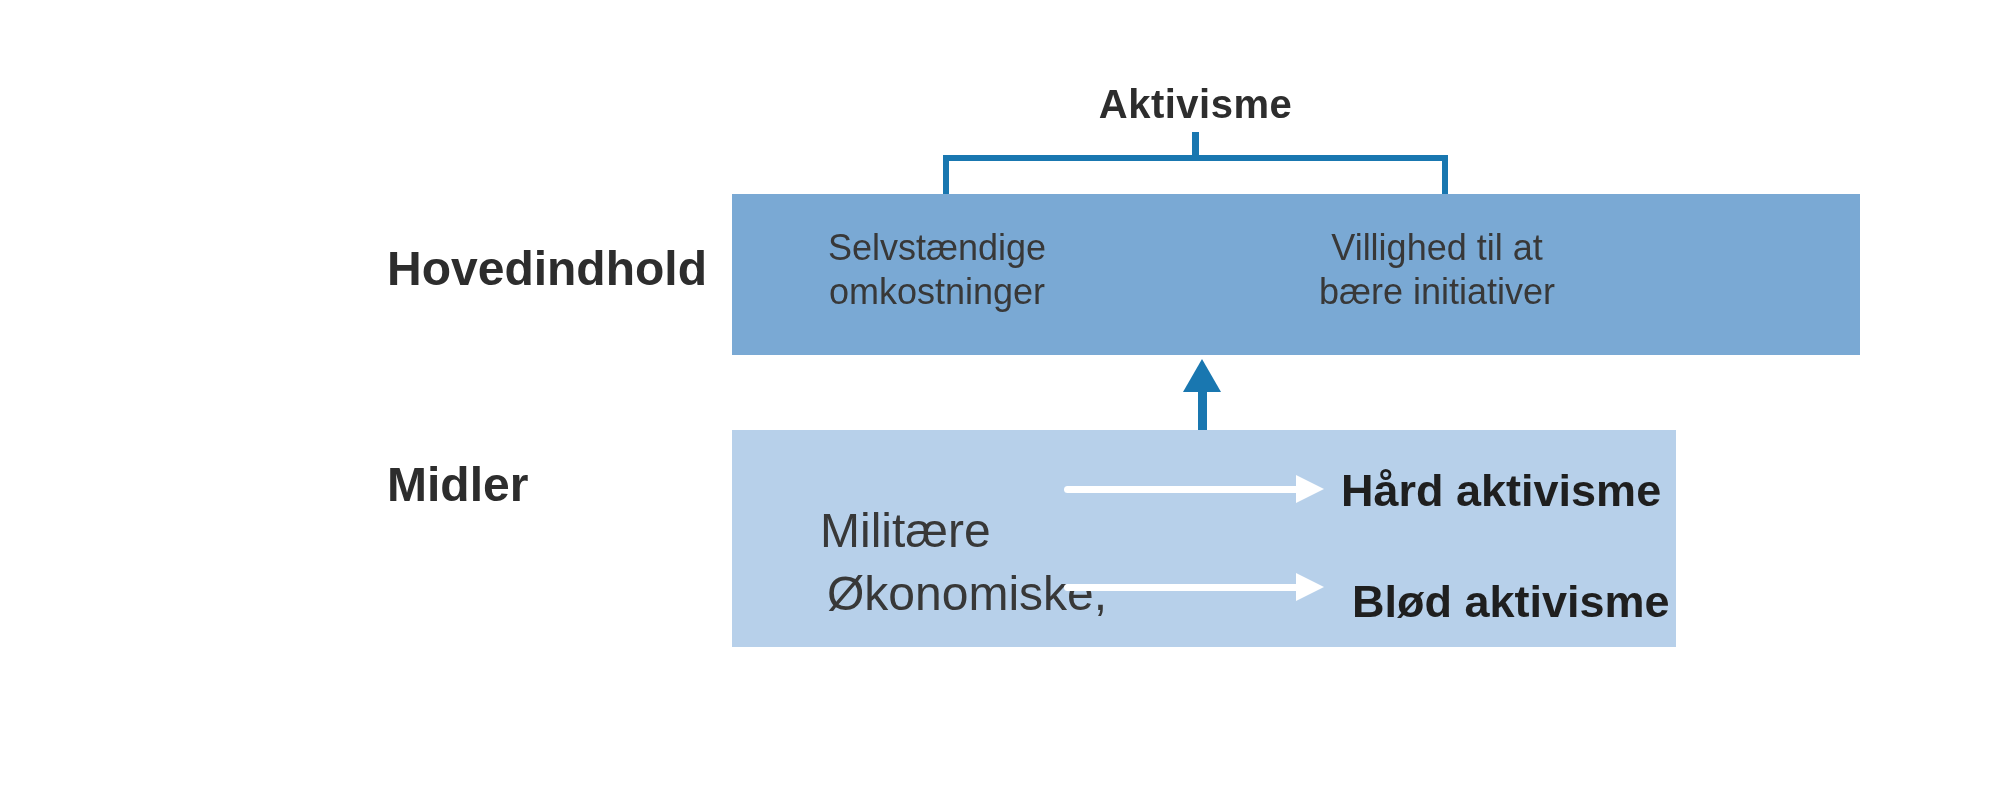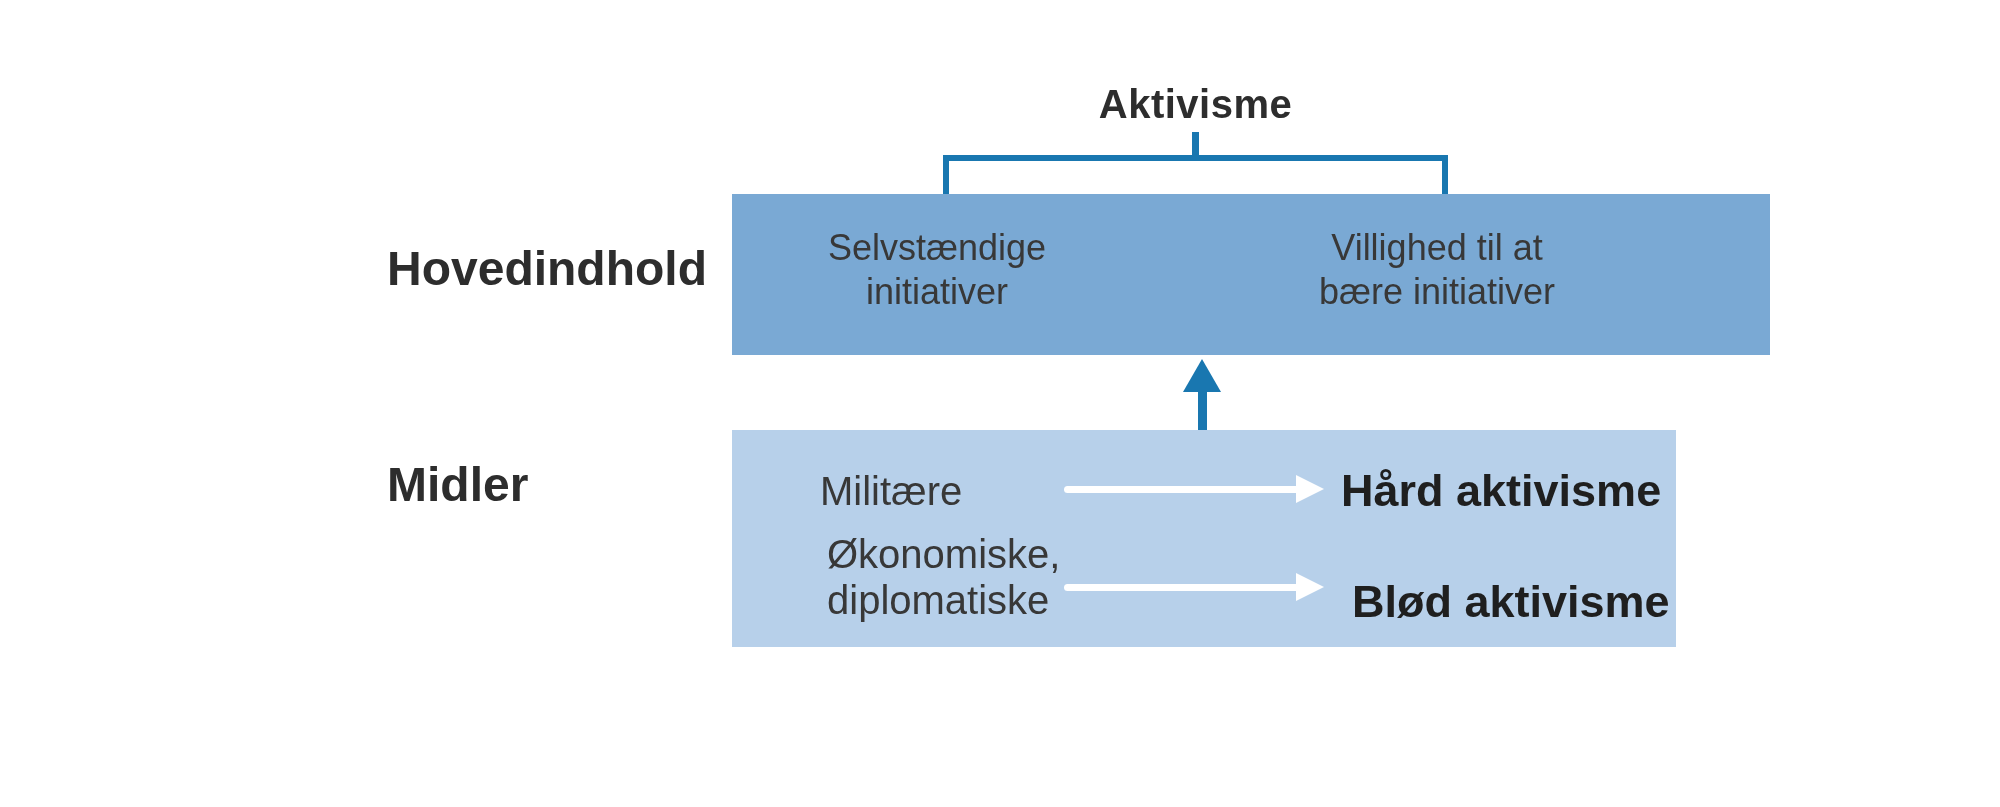--- a/index.html
+++ b/index.html
@@ -35,21 +35,21 @@
     border:6px solid var(--accent-blue);border-bottom:none;
     box-sizing:border-box;
   }
   .row-label{
     position:absolute;font-size:48px;font-weight:bold;
     color:var(--label-text);line-height:40px;white-space:nowrap;
   }
   .row-label.main{left:387px;top:249px;}
   .row-label.means{left:387px;top:465px;}
   .top-box{
-    position:absolute;left:732px;top:194px;width:1038px;height:161px;
+    position:absolute;left:732px;top:194px;width:1128px;height:161px;
     background:var(--main-box-fill);
   }
   .box-text{
     position:absolute;font-size:36px;line-height:44px;
     color:var(--box-text);text-align:center;
   }
   .top-box .left-col{left:30px;top:32px;width:350px;}
   .top-box .right-col{left:480px;top:32px;width:450px;}
   .up-arrow{position:absolute;left:1183px;top:359px;width:38px;height:72px;}
   .up-arrow-head{
@@ -58,21 +58,21 @@
     border-bottom:33px solid var(--accent-blue);
   }
   .up-arrow-stem{
     position:absolute;left:15px;top:31px;width:9px;height:41px;
     background:var(--accent-blue);
   }
   .bottom-box{
     position:absolute;left:732px;top:430px;width:944px;height:217px;
     background:var(--means-box-fill);
   }
-  .src{position:absolute;font-size:40px;color:var(--box-text);line-height:40px;white-space:nowrap;}
+  .src{position:absolute;font-size:48px;color:var(--box-text);line-height:40px;white-space:nowrap;margin-top:40px;}
   .src1{left:88px;top:41px;}
   .src2{left:95px;top:101px;line-height:46px;}
   .res{
     position:absolute;font-size:45px;font-weight:bold;
     color:#1f1f1f;line-height:40px;white-space:nowrap;
   }
   .res1{left:609px;top:41px;}
   .res2{left:620px;top:139px;margin-top:13px;}
   .white-arrow{position:absolute;width:260px;height:28px;}
   .white-arrow.a1{left:332px;top:45px;}
@@ -96,21 +96,21 @@
 
   <div class="bracket-stem"></div>
   <div class="bracket"></div>
 
   <div class="row-label main">Hovedindhold</div>
   <div class="row-label means">Midler</div>
 
   <div class="top-box">
     <div class="box-text left-col">
       <div>Selvstændige</div>
-      <div>initiativer</div>
+      <div>omkostninger</div>
     </div>
     <div class="box-text right-col">
       <div>Villighed til at</div>
       <div>bære initiativer</div>
     </div>
   </div>
 
   <div class="up-arrow">
     <div class="up-arrow-head"></div>
     <div class="up-arrow-stem"></div>
@@ -119,21 +119,20 @@
   <div class="bottom-box">
     <div class="src src1">Militære</div>
     <div class="white-arrow a1">
       <div class="wa-stem"></div>
       <div class="wa-head"></div>
     </div>
     <div class="res res1">Hård aktivisme</div>
 
     <div class="src src2">
       <div>Økonomiske,</div>
-      <div>diplomatiske</div>
     </div>
     <div class="white-arrow a2">
       <div class="wa-stem"></div>
       <div class="wa-head"></div>
     </div>
     <div class="res res2">Blød aktivisme</div>
   </div>
 
 </div>
 

